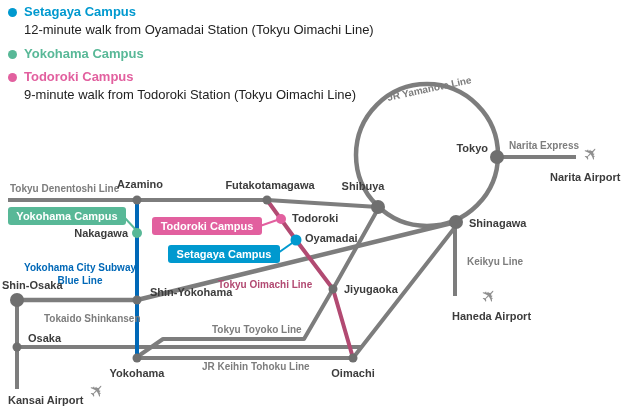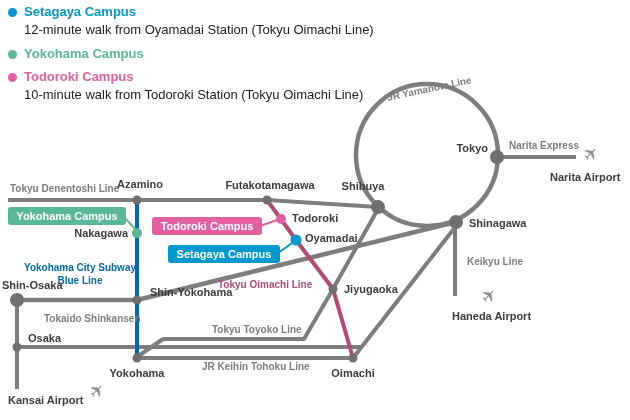--- a/index.html
+++ b/index.html
@@ -147,17 +147,17 @@
       <div class="legend-head">
         <span class="legend-dot"></span>
         <span class="legend-name">Yokohama Campus</span>
       </div>
     </div>
     <div class="legend-item li-2">
       <div class="legend-head">
         <span class="legend-dot"></span>
         <span class="legend-name">Todoroki Campus</span>
       </div>
-      <div class="legend-desc">10-minute walk from Todoroki Station (Tokyu Oimachi Line)</div>
+      <div class="legend-desc">9-minute walk from Todoroki Station (Tokyu Oimachi Line)</div>
     </div>
   </div>
 
 </div>
 
 </body></html>

